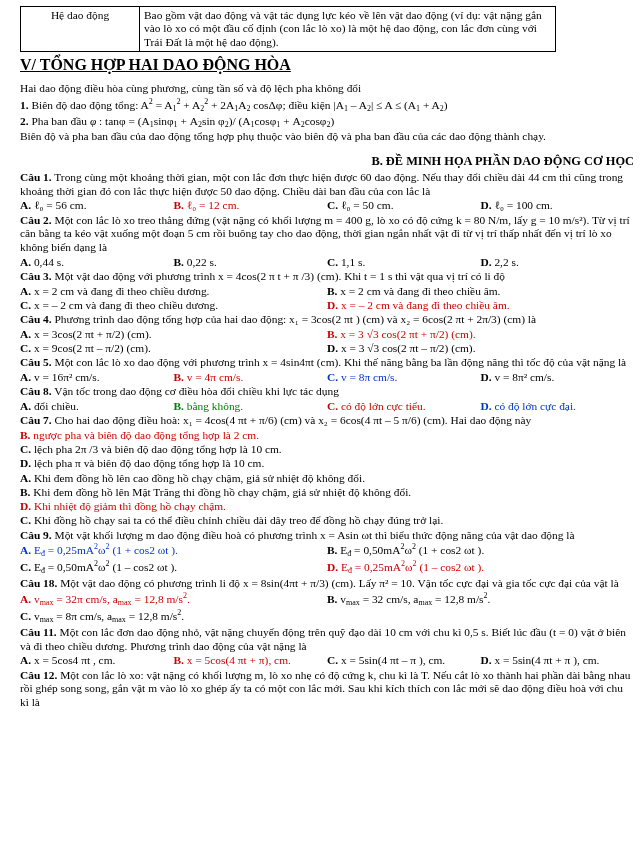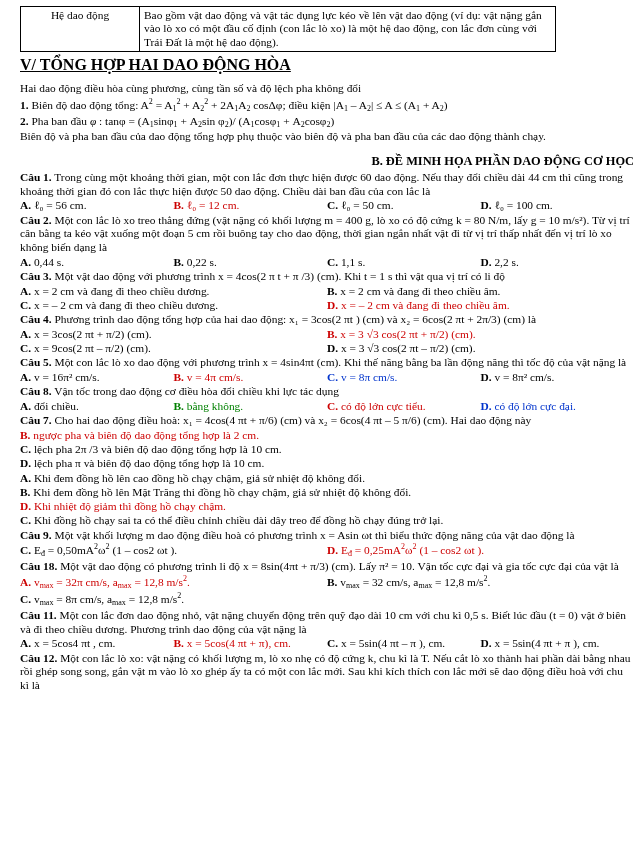--- a/index.html
+++ b/index.html
@@ -184,20 +184,24 @@
     <div class="ans-line"><span class="lbl">A.</span><span> Khi đem đồng hồ lên cao đồng hồ chạy chậm, giả sử nhiệt độ không đổi.</span></div>
     <div class="ans-line"><span class="lbl">B.</span><span> Khi đem đồng hồ lên Mặt Trăng thi đồng hồ chạy chậm, giả sử nhiệt độ không đổi.</span></div>
     <div class="ans-line red"><span class="lbl">D.</span><span> Khi nhiệt độ giảm thì đồng hồ chạy chậm.</span></div>
     <div class="ans-line"><span class="lbl">C.</span><span> Khi đồng hồ chạy sai ta có thể điều chỉnh chiều dài dây treo để đồng hồ chạy đúng trở lại.</span></div>
   </div>
 
   <div class="q">
     <span class="qnum">Câu 9.</span><span> Một vật khối lượng m dao động điều hoà có phương trình x = Asin ωt thì biểu thức động năng của vật dao động là</span>
   </div>
   <div class="ans-row half">
+    <div class="cell blue"><span class="lbl">A.</span><span> E<sub>đ</sub> = 0,25mA<sup>2</sup>ω<sup>2</sup> (1 + cos2 ωt ).</span></div>
+    <div class="cell"><span class="lbl">B.</span><span> E<sub>đ</sub> = 0,50mA<sup>2</sup>ω<sup>2</sup> (1 + cos2 ωt ).</span></div>
+  </div>
+  <div class="ans-row half">
     <div class="cell"><span class="lbl">C.</span><span> E<sub>đ</sub> = 0,50mA<sup>2</sup>ω<sup>2</sup> (1 – cos2 ωt ).</span></div>
     <div class="cell red"><span class="lbl">D.</span><span> E<sub>đ</sub> = 0,25mA<sup>2</sup>ω<sup>2</sup> (1 – cos2 ωt ).</span></div>
   </div>
 
   <div class="q">
     <span class="qnum">Câu 18.</span><span> Một vật dao động có phương trình li độ x = 8sin(4πt + π/3) (cm). Lấy π² = 10. Vận tốc cực đại và gia tốc cực đại của vật là</span>
   </div>
   <div class="ans-row half">
     <div class="cell red"><span class="lbl">A.</span><span> v<sub>max</sub> = 32π cm/s, a<sub>max</sub> = 12,8 m/s<sup>2</sup>.</span></div>
     <div class="cell"><span class="lbl">B.</span><span> v<sub>max</sub> = 32 cm/s, a<sub>max</sub> = 12,8 m/s<sup>2</sup>.</span></div>

